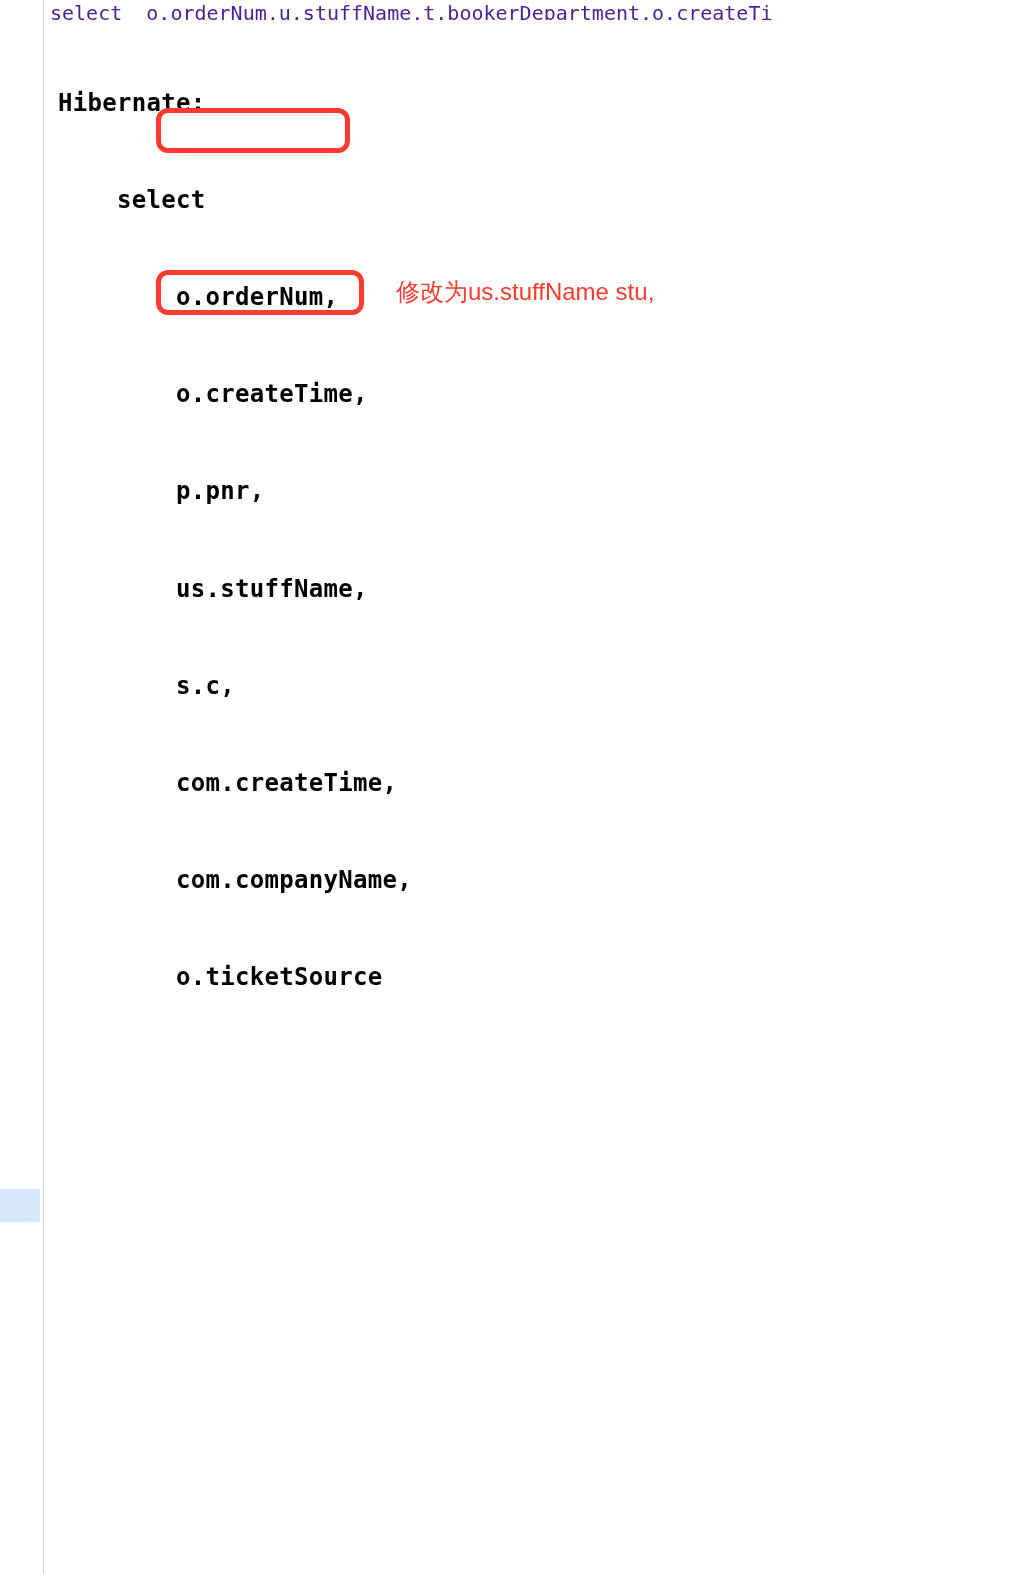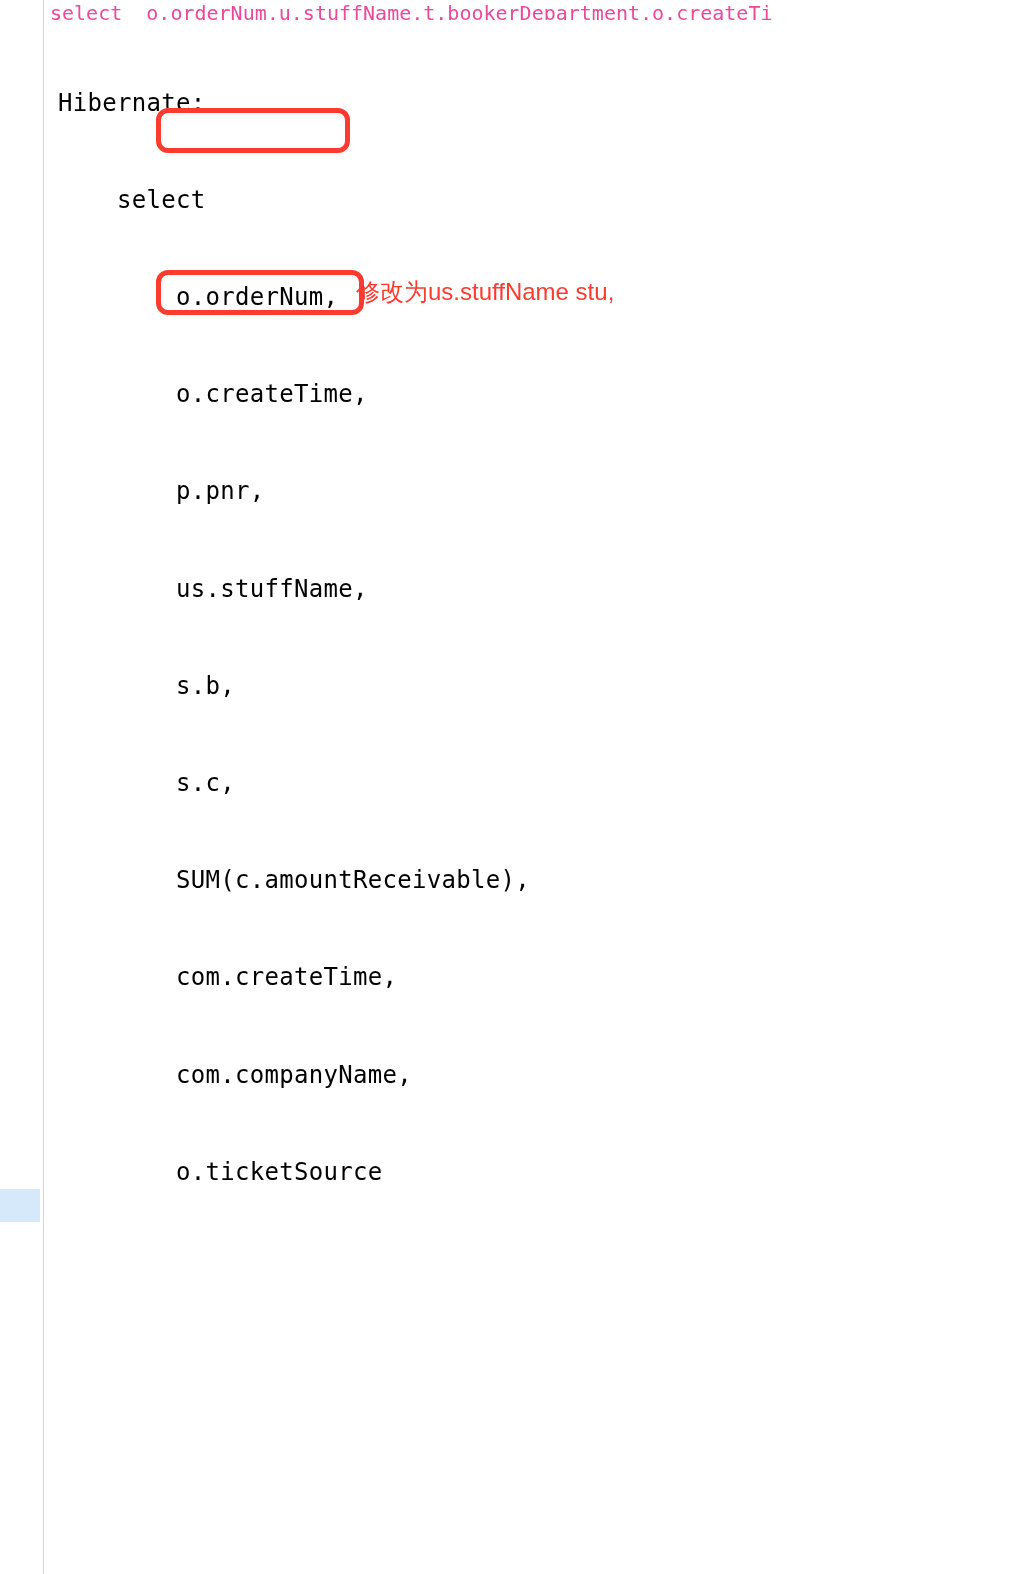--- a/index.html
+++ b/index.html
@@ -41,23 +41,24 @@
     white-space: pre;
     padding-left: 8px;
     padding-top: 2px;
     padding-bottom: 8px;
     font-weight: 500;
     letter-spacing: 0.3px;
   }
   .line {
     height: 32.4px;
     white-space: pre;
+    font-weight: bold;
   }
   .truncated {
-    color: #ec4899;
+    color: #4c1d95;
     height: 20px;
     overflow: hidden;
     white-space: pre;
     font-size: 20px;
   }
   .highlight-box {
     position: absolute;
     border: 5px solid #ff3b30;
     border-radius: 12px;
     pointer-events: none;
@@ -81,23 +82,21 @@
 
   <div class="truncated">select  o.orderNum,u.stuffName,t.bookerDepartment,o.createTi</div>
 
   <div class="code-area">
     <div class="line">Hibernate: </div>
     <div class="line">    select</div>
     <div class="line">        o.orderNum,</div>
     <div class="line">        o.createTime,</div>
     <div class="line">        p.pnr,</div>
     <div class="line">        us.stuffName,</div>
-    <div class="line">        s.b,</div>
     <div class="line">        s.c,</div>
-    <div class="line">        SUM(c.amountReceivable),</div>
     <div class="line">        com.createTime,</div>
     <div class="line">        com.companyName,</div>
     <div class="line">        o.ticketSource </div>
     
     
     
     
     
     
     
@@ -118,15 +117,15 @@
     
     
     
     
   </div>
 
   <div class="highlight-box" style="left:156px; top:108px; width:194px; height:45px;"></div>
 
   <div class="highlight-box" style="left:156px; top:270px; width:208px; height:45px;"></div>
 
-  <div class="annotation" style="left:356px; top:276px;text-align:right;">修改为us.stuffName stu,</div>
+  <div class="annotation" style="left:396px; top:276px;text-align:right;">修改为us.stuffName stu,</div>
 
 </div>
 
 </body></html>

